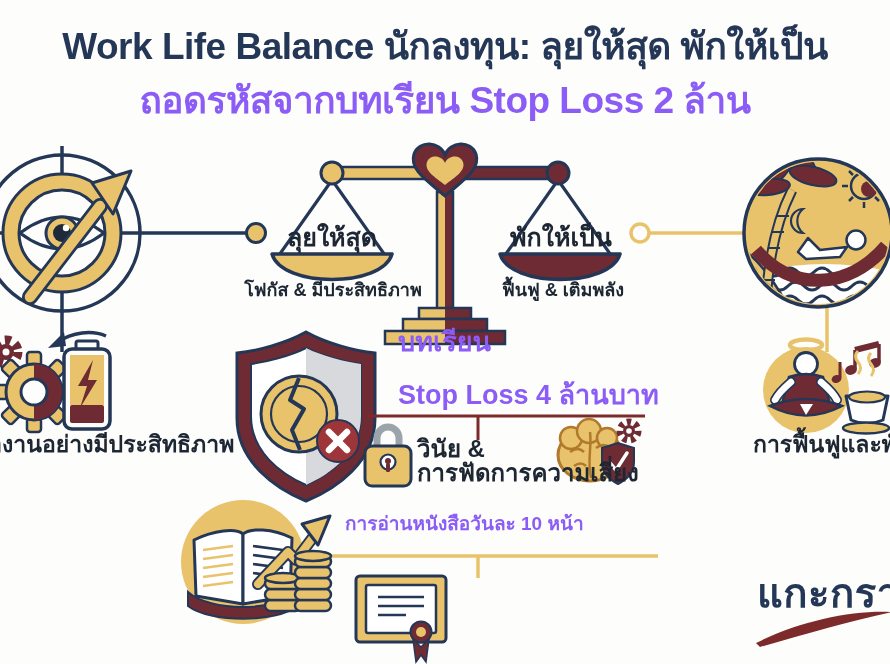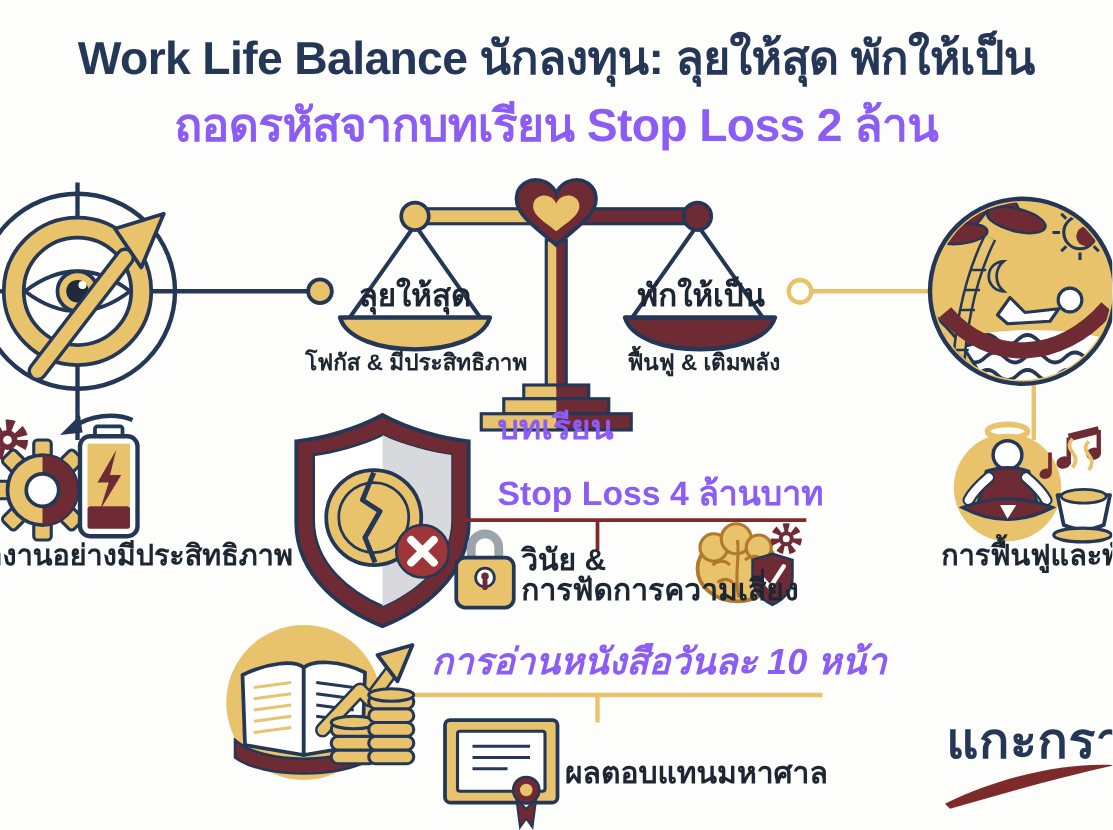--- a/index.html
+++ b/index.html
@@ -10,21 +10,21 @@
   .center{left:0;right:0;text-align:center;}
   .navy{color:#243757;}
   .red{color:#8b5cf6;}
   .dark{color:#1D2633;}
   .title{font-size:37px;letter-spacing:-0.5px;}
   .panlabel{font-size:25px;width:180px;text-align:center;}
   .caption{font-size:18px;width:260px;text-align:center;}
   .side-caption{font-size:23px;}
   .lesson-title{font-size:27px;}
   .detail{font-size:24px;}
-  .reading-title{font-size:29px;font-style:italic;}
+  .reading-title{font-size:19px;}
   .logo-text{font-size:40px;letter-spacing:0.5px;}
 </style>
 </head>
 <body>
 
 <div class="canvas">
 
 <svg width="890" height="664" viewBox="0 0 890 664">
   <defs>
     <clipPath id="beachClip">
@@ -298,17 +298,16 @@
 
 <div class="t side-caption dark" style="left:-26px;top:430px;">ทำงานอย่างมีประสิทธิภาพ</div>
 <div class="t side-caption dark" style="left:753px;top:430px;">การฟื้นฟูและพักผ่อน</div>
 
 <div class="t lesson-title red" style="left:398px;top:326px;">บทเรียน</div>
 <div class="t lesson-title red" style="left:398px;top:379px;">Stop Loss 4 ล้านบาท</div>
 <div class="t detail dark" style="left:417px;top:434px;">วินัย &amp;</div>
 <div class="t detail dark" style="left:417px;top:458px;">การฟัดการความเสี่ยง</div>
 
 <div class="t reading-title red" style="left:345px;top:512px;">การอ่านหนังสือวันละ 10 หน้า</div>
-<div class="t detail dark" style="left:452px;top:604px;">ผลตอบแทนมหาศาล</div>
 
 <div class="t logo-text navy" style="left:757px;top:568px;">แกะกราฟ</div>
 
 </div>
 
 </body></html>

